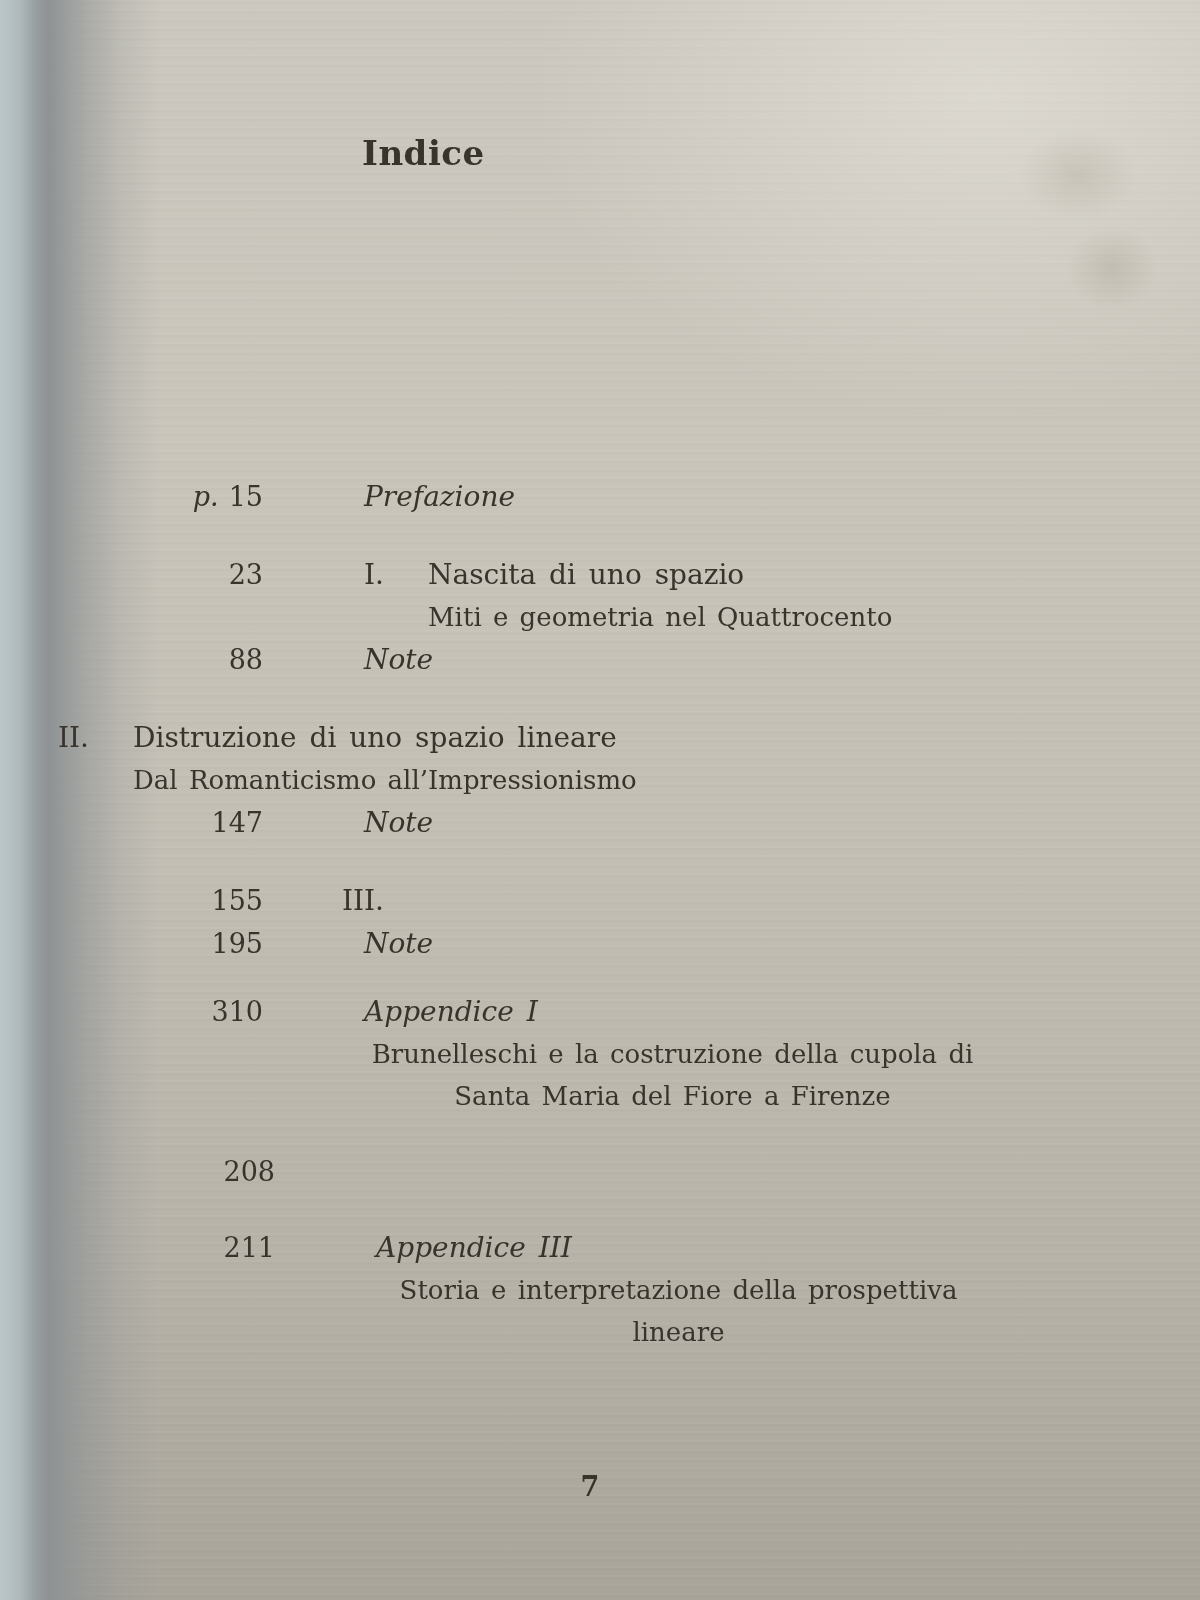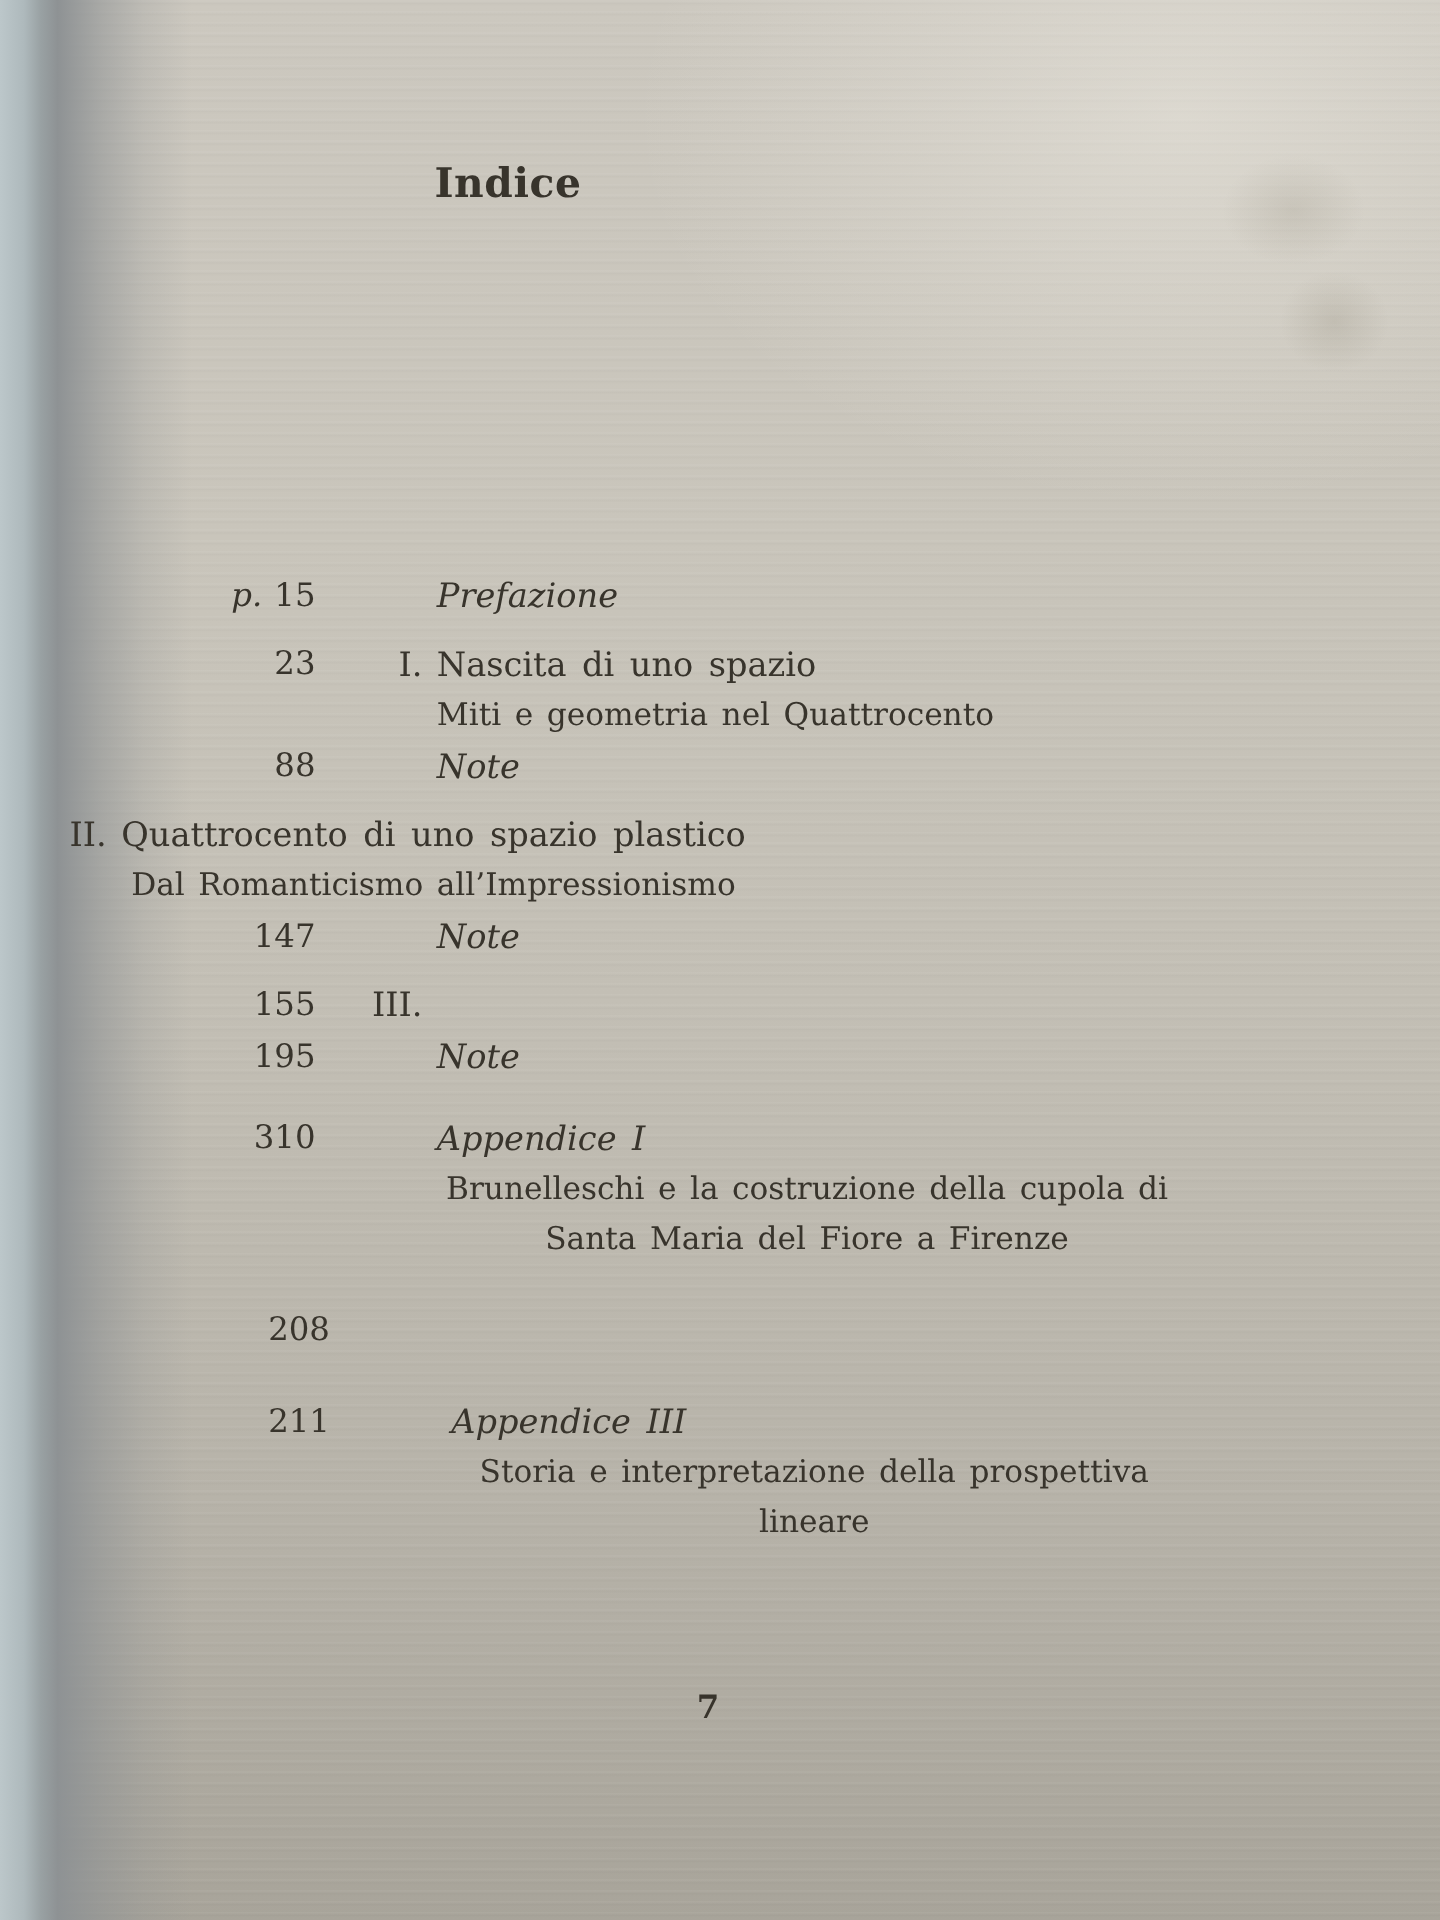--- a/index.html
+++ b/index.html
@@ -45,21 +45,21 @@
   .toc { margin-top: 302px; }
 
   .toc-row {
     display: flex;
     align-items: flex-start;
     font-size: 28px;
     line-height: 42px;
   }
 
   
-  .toc-row.type-chapter  { margin-top: 15px; }
+  .toc-row.type-chapter  { margin-top: 36px; gap: 32px; }
   .toc-row.type-appendix { margin-top: 26px; }
   .toc-row.type-note     { margin-top: 1px; }
   .toc-row.type-appendix + .toc-row.type-appendix { margin-top: 34px; padding-left: 12px; }
   .toc-row:first-child   { margin-top: 0; }
 
   .col-num {
     width: 263px;
     flex: 0 0 263px;
     text-align: right;
     font-size: 27px;
@@ -136,21 +136,21 @@
     <span class="col-roman"></span>
     <span class="col-text">
       <span class="entry-title italic">Note</span>
 
     </span>
   </div>
 
   <div class="toc-row type-chapter">
     <span class="col-roman">II.</span>
     <span class="col-text">
-      <span class="entry-title">Quattrocento di uno spazio plastico</span>
+      <span class="entry-title">Distruzione di uno spazio lineare</span>
       <span class="entry-subtitle">Dal Romanticismo all’Impressionismo</span>
     </span>
   </div>
 
   <div class="toc-row type-note">
     <span class="col-num">
       <span class="num">147</span>
     </span>
     <span class="col-roman"></span>
     <span class="col-text">

